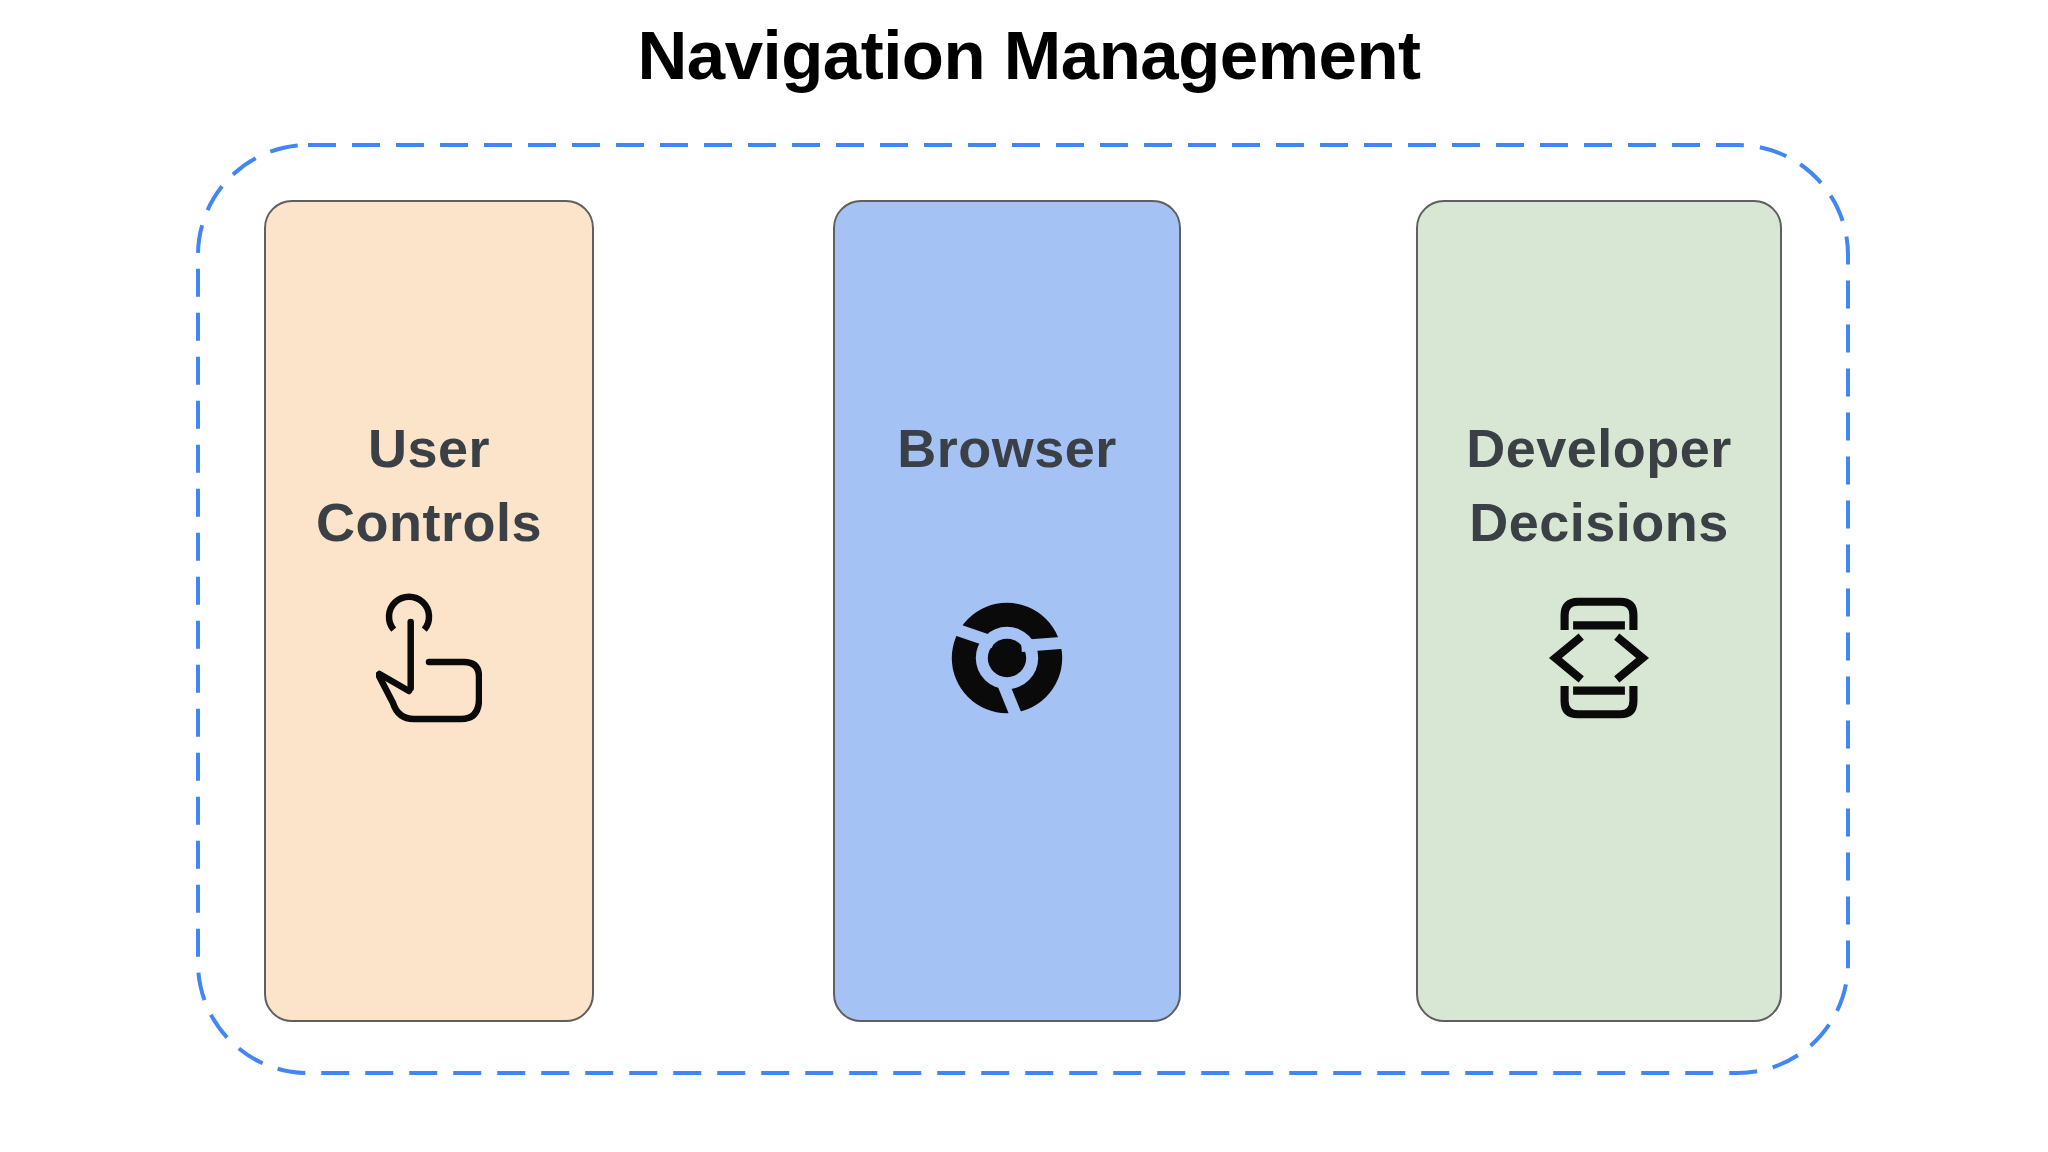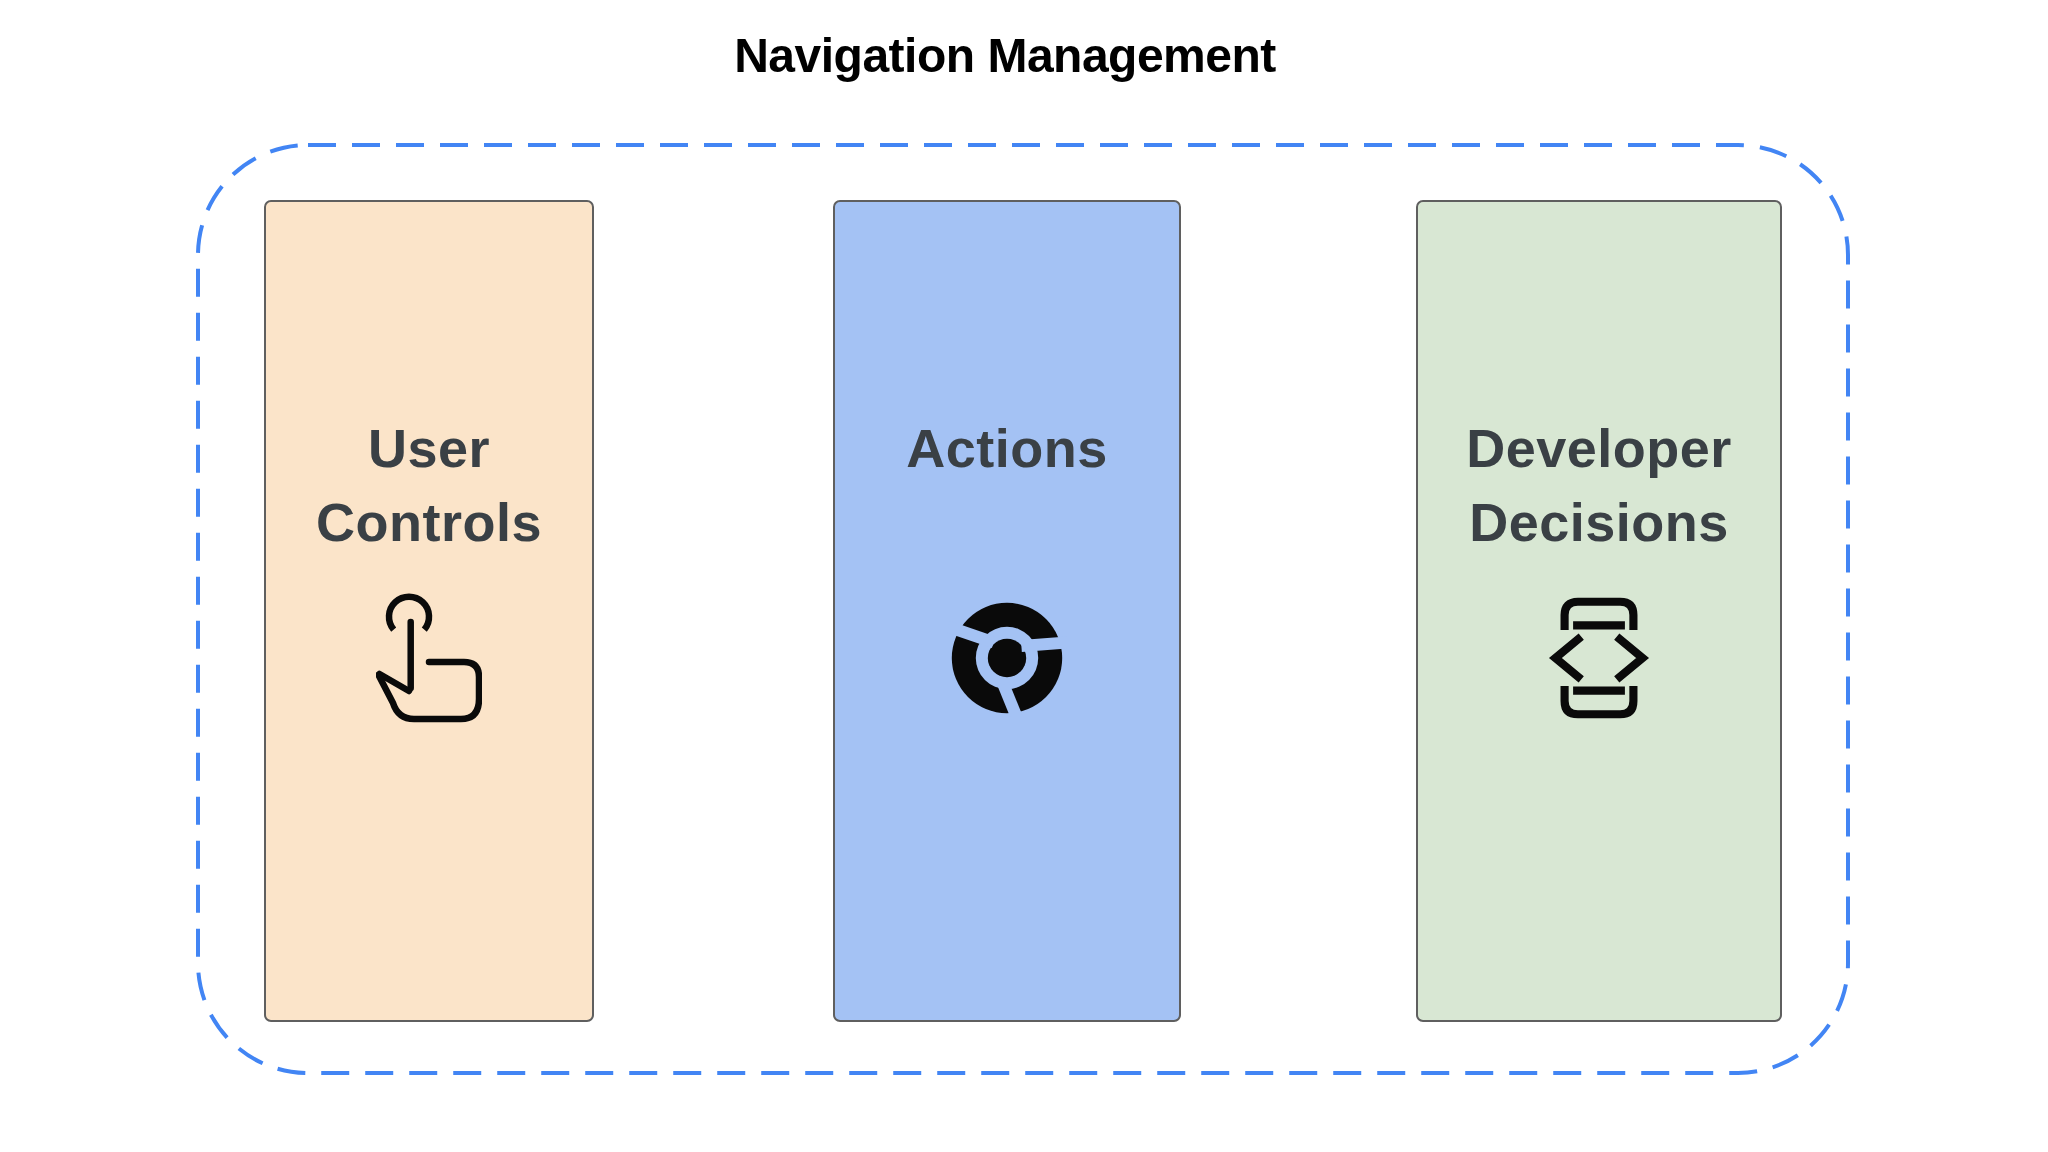--- a/index.html
+++ b/index.html
@@ -12,25 +12,26 @@
     font-family: "Liberation Sans", sans-serif;
   }
 
   .title {
     position: absolute;
     top: 24px;
     left: 0;
     width: 2010px;
     margin: 0;
     text-align: center;
-    font-size: 48px;
+    font-size: 69px;
     line-height: 64px;
     font-weight: 700;
     letter-spacing: -0.5px;
     color: var(--title-color, #000);
+    padding-left: 24px;
   }
 
   .group {
     position: absolute;
     left: 196px;
     top: 143px;
     width: 1654px;
     height: 932px;
   }
   .group svg { display: block; width: 100%; height: 100%; }
@@ -38,21 +39,21 @@
     fill: none;
     stroke: var(--group-border, #4285F4);
     stroke-width: 4;
     stroke-dasharray: 28 16;
   }
 
   .card {
     position: absolute;
     top: 200px;
     height: 822px;
-    border-radius: 7px;
+    border-radius: 28px;
     border: 2px solid var(--card-border, #5f5f5f);
     box-sizing: border-box;
   }
   .card-0 { left: 264px;  width: 330px; background: var(--card0-bg, #FBE4C9); }
   .card-1 { left: 833px;  width: 348px; background: var(--card1-bg, #A4C2F4); }
   .card-2 { left: 1416px; width: 366px; background: var(--card2-bg, #D8E7D3); }
 
   .card-label {
     position: absolute;
     top: 209px;
@@ -128,21 +129,21 @@
 
         <path class="ic-stroke" d="M 3.5 83 L 33 100" stroke-linecap="round"></path>
 
         <path class="ic-stroke" d="M 53 71 H 88 Q 103 71 103 86 V 108 Q 103 128 85 128 H 38 Q 22 128 17 112 L 2.5 84" stroke-linecap="round" stroke-linejoin="round"></path>
       </svg>
     </div>
   </div>
 
   <div class="card card-1">
     <div class="card-label">
-      <span class="line">Actions</span>
+      <span class="line">Browser</span>
     </div>
     <div class="icon-wrap">
       <svg width="120" height="120" viewBox="0 0 100 100" aria-hidden="true">
         <circle class="ic-fill" cx="50" cy="50" r="46"></circle>
         <circle class="chrome-hole" cx="50" cy="50" r="26"></circle>
         <circle class="ic-fill" cx="50" cy="50" r="16"></circle>
         <path class="chrome-cut" d="M 1 24 L 39 37"></path>
         <path class="chrome-cut" d="M 62 40 L 102 37"></path>
         <path class="chrome-cut" d="M 47 72 L 60 104"></path>
       </svg>

